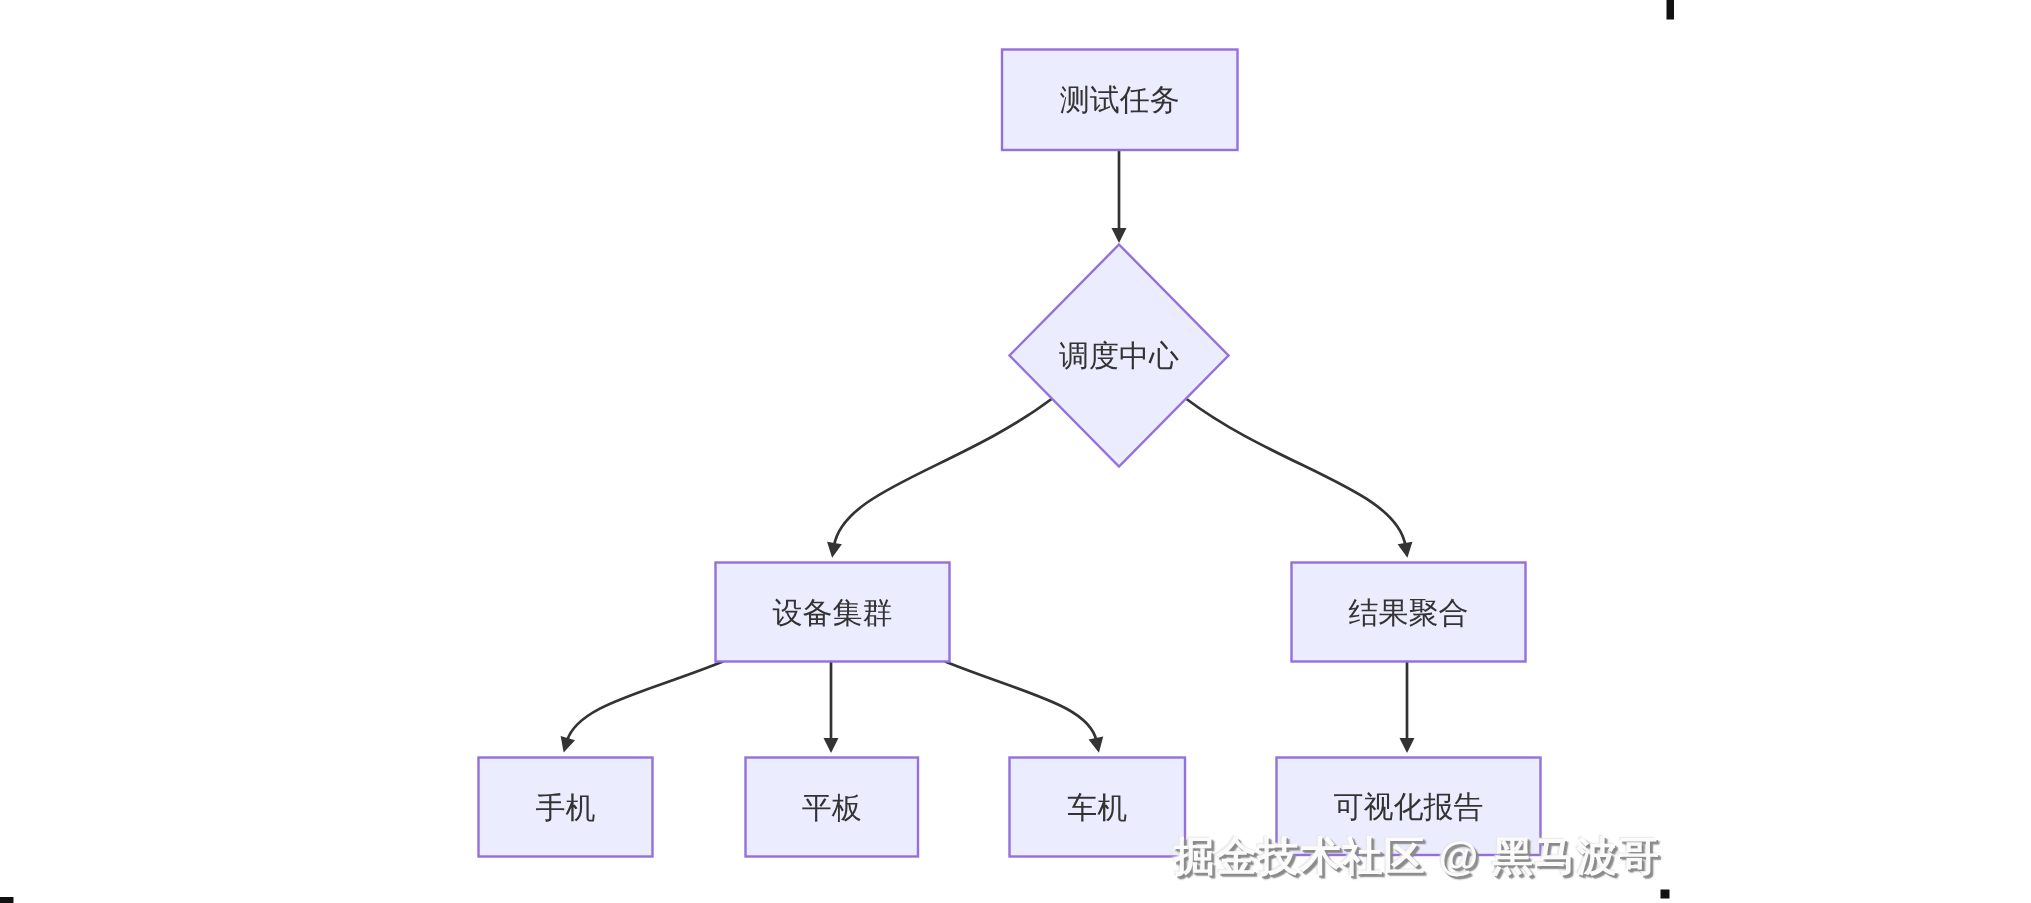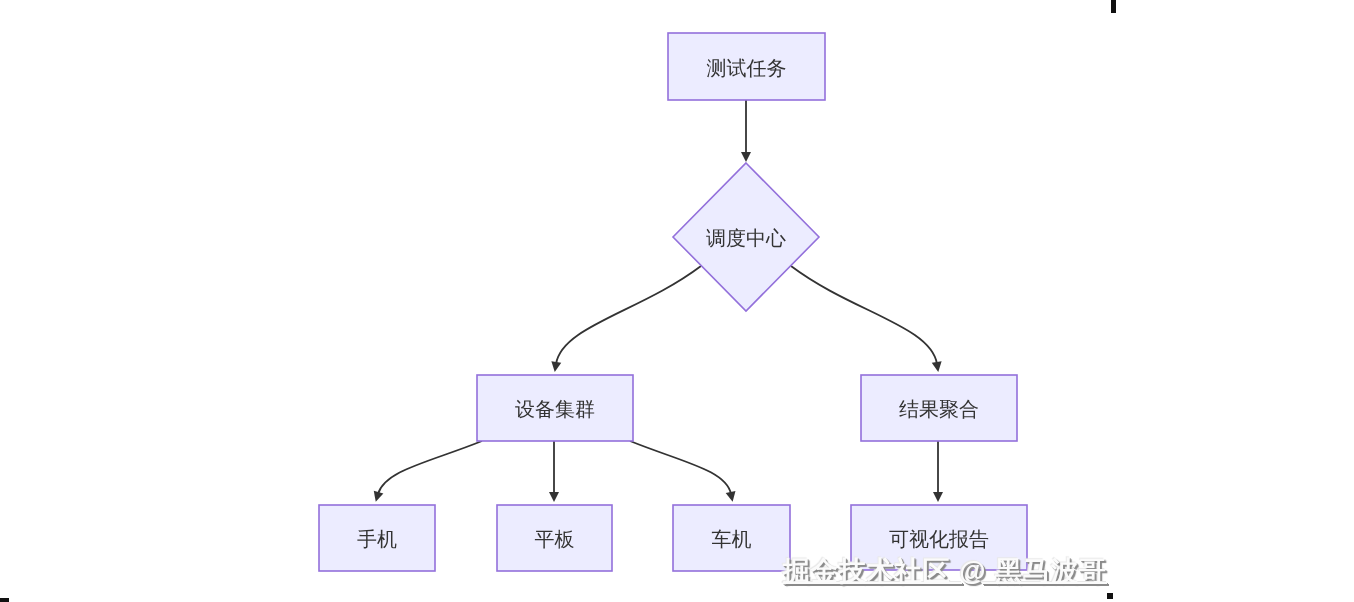--- a/index.html
+++ b/index.html
@@ -37,21 +37,20 @@
   .watermark {
     position: absolute;
     right: 9px;
     bottom: 13px;
     font-size: 27px;
     font-weight: bold;
     letter-spacing: 1px;
     color: #fbfbfb;
     text-shadow: 2px 2px 1px #8a8a8a, -1px -1px 1px #e8e8e8, 1px 1px 0 #9d9d9d;
     white-space: nowrap;
-    text-decoration: underline;
   }
   .artifact { position: absolute; background: #111111; }
   .artifact-top-right { top: 0; right: 0; width: 5px; height: 13px; }
   .artifact-bottom-left { bottom: 0; left: 0; width: 9px; height: 4px; }
   .artifact-bottom-right { bottom: 3px; right: 3px; width: 6px; height: 6px; }
 </style>
 </head>
 <body>
 
 <div class="stage">

